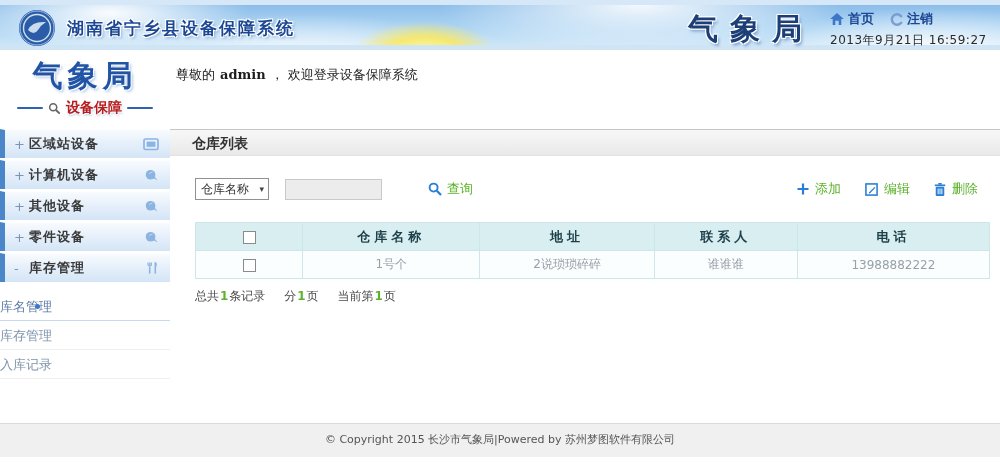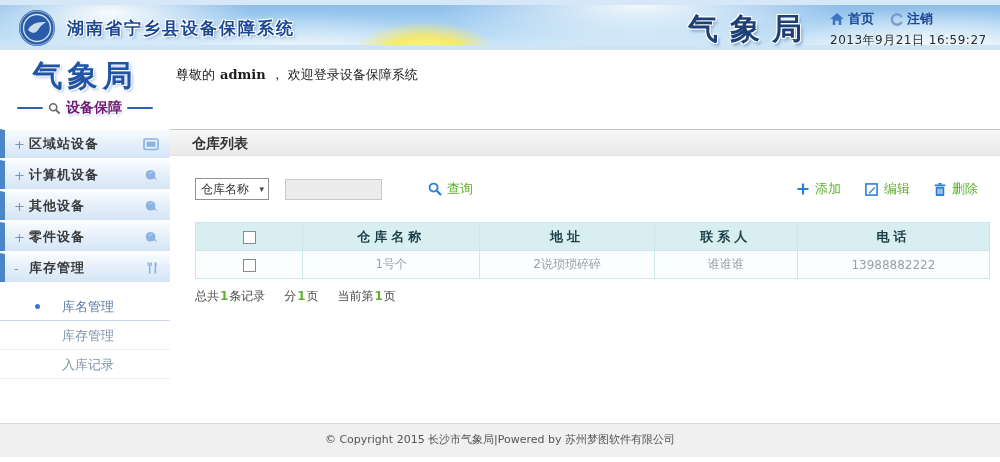--- a/index.html
+++ b/index.html
@@ -39,34 +39,34 @@
   .middle { display:flex; height:373px; }
 
   
   .sidebar { width:170px; flex:0 0 170px; background:#fff; }
   .side-logo {
     text-align:center; margin-top:6px; font-family:"DejaVu Serif", serif;
     font-size:30px; font-weight:bold; color:#2254a6; letter-spacing:5px;
     text-shadow:1px 1px 0 #fff, 2px 2px 3px rgba(110,150,205,.6);
   }
   .side-sub { display:flex; align-items:center; justify-content:center; gap:5px; margin-top:2px;
-    color:#701a75; font-weight:bold; font-size:14px;
+    color:#b91c1c; font-weight:bold; font-size:14px;
     text-shadow:1px 1px 0 #fff, 1px 2px 2px rgba(110,150,205,.5); }
   .side-sub .line { width:26px; height:2px; background:#2f62b0; border-radius:2px; }
   .menu { margin-top:12px; }
   .menu-item {
     height:29px; margin-bottom:2px; display:flex; align-items:center; padding:0 11px 0 9px; cursor:pointer;
     background:linear-gradient(180deg,#f8fbfe 0%, #e3eefa 55%, #d4e5f6 100%);
     border-left:5px solid #4a86c8; border-top:1px solid #fdfeff;
   }
   .menu-item .prefix { color:#7c95b5; font-size:13px; width:15px; }
   .menu-item .label { font-size:13px; color:#3a3a3a; letter-spacing:1px;font-weight:bold; }
   .menu-item .mi-icon { margin-left:auto; display:flex; }
   .submenu { padding:8px 0 4px 0; }
-  .submenu-item { position:relative; height:29px; line-height:29px; padding-left:62px; font-size:13px;
+  .submenu-item { position:relative; height:29px; line-height:29px; font-size:13px;
     color:#7e93ab; border-bottom:1px solid #efefef; cursor:pointer; }
   .submenu-item.active { color:#5b79a6; border-bottom:1px solid #c8d9ec; }
   .submenu-item.active::before { content:""; position:absolute; left:35px; top:12px; width:5px; height:5px; border-radius:50%; background:#3a78c8; }
 
   
   .content { flex:1; background:#fff; }
   .welcome { padding:16px 0 0 6px; height:47px; font-size:13px; color:#1e1e1e; }
   .welcome .user { font-weight:bold; font-family:"DejaVu Serif", serif; margin:0 5px; }
   .section-bar { height:27px; line-height:26px; padding-left:22px; font-size:14px; font-weight:bold; color:#333;
     background:linear-gradient(180deg,#f7f7f7,#e9e9e9); border-top:1px solid #c6c6c6; border-bottom:1px solid #e2e2e2;margin-top:32px; }

